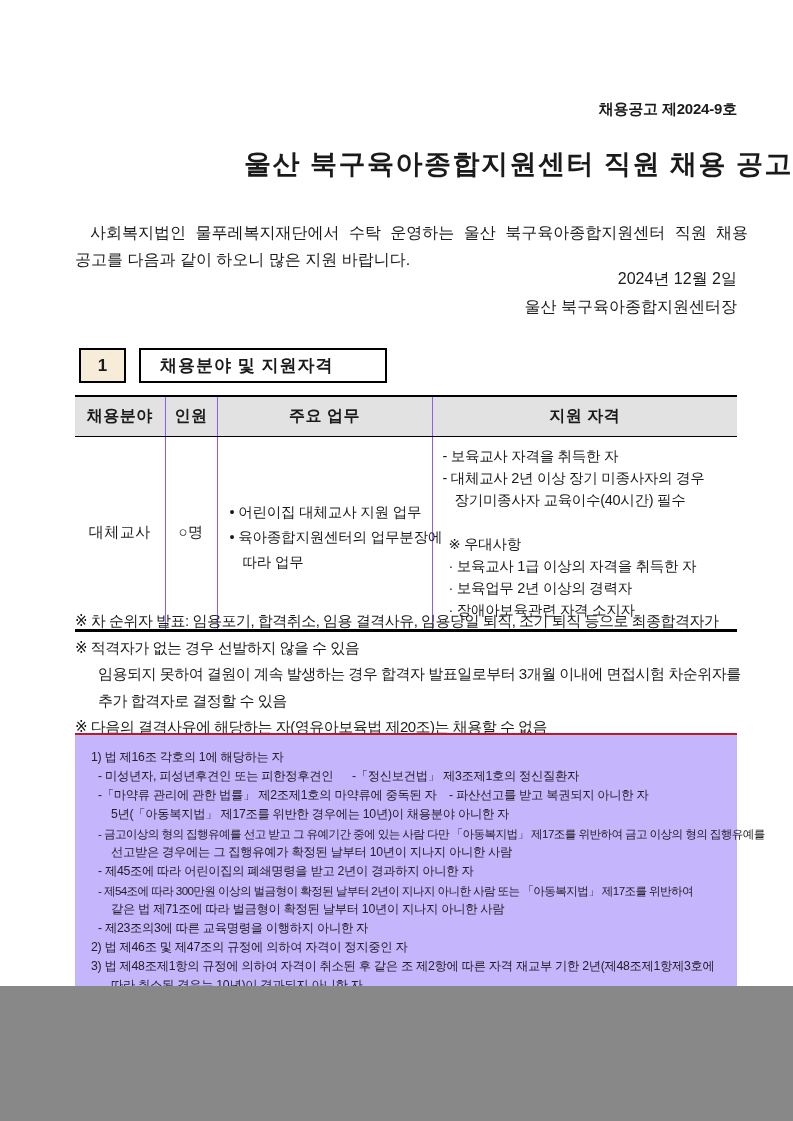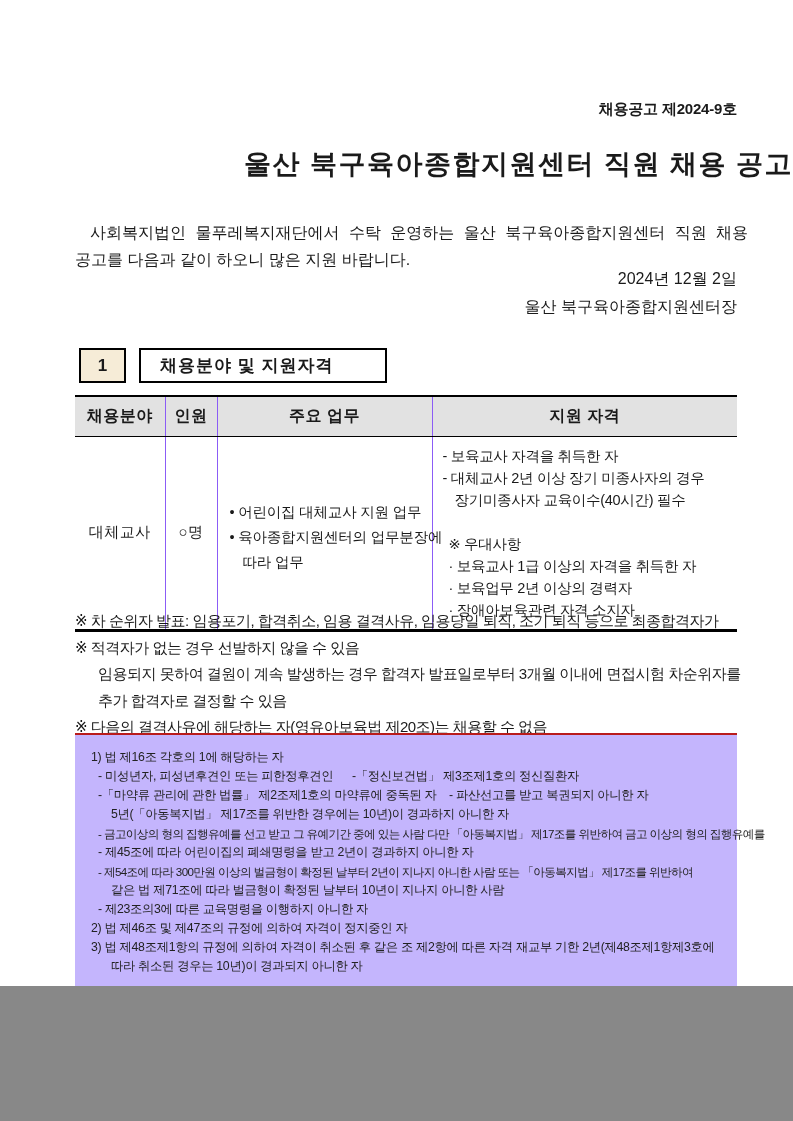--- a/index.html
+++ b/index.html
@@ -134,22 +134,23 @@
     <div class="note-line">※ 적격자가 없는 경우 선발하지 않을 수 있음</div>
     <div class="note-line cont">임용되지 못하여 결원이 계속 발생하는 경우 합격자 발표일로부터 3개월 이내에 면접시험 차순위자를</div>
     <div class="note-line cont">추가 합격자로 결정할 수 있음</div>
     <div class="note-line">※ 다음의 결격사유에 해당하는 자(영유아보육법 제20조)는 채용할 수 없음</div>
   </div>
 
   <div class="legal-box">
     <div class="legal-line">1) 법 제16조 각호의 1에 해당하는 자</div>
     <div class="legal-line i1">- 미성년자, 피성년후견인 또는 피한정후견인      -「정신보건법」 제3조제1호의 정신질환자</div>
     <div class="legal-line i1">-「마약류 관리에 관한 법률」 제2조제1호의 마약류에 중독된 자    - 파산선고를 받고 복권되지 아니한 자</div>
-    <div class="legal-line i2">5년(「아동복지법」 제17조를 위반한 경우에는 10년)이 경과하지 아니한 자</div>
+    <div class="legal-line i2">5년(「아동복지법」 제17조를 위반한 경우에는 10년)이 채용분야 아니한 자</div>
     <div class="legal-line i1 tight">- 금고이상의 형의 집행유예를 선고 받고 그 유예기간 중에 있는 사람 다만 「아동복지법」 제17조를 위반하여 금고 이상의 형의 집행유예를</div>
+    <div class="legal-line i2">선고받은 경우에는 그 집행유예가 확정된 날부터 10년이 지나지 아니한 사람</div>
     <div class="legal-line i1">- 제45조에 따라 어린이집의 폐쇄명령을 받고 2년이 경과하지 아니한 자</div>
     <div class="legal-line i1 tight">- 제54조에 따라 300만원 이상의 벌금형이 확정된 날부터 2년이 지나지 아니한 사람 또는 「아동복지법」 제17조를 위반하여</div>
     <div class="legal-line i2">같은 법 제71조에 따라 벌금형이 확정된 날부터 10년이 지나지 아니한 사람</div>
     <div class="legal-line i1">- 제23조의3에 따른 교육명령을 이행하지 아니한 자</div>
     <div class="legal-line">2) 법 제46조 및 제47조의 규정에 의하여 자격이 정지중인 자</div>
     <div class="legal-line">3) 법 제48조제1항의 규정에 의하여 자격이 취소된 후 같은 조 제2항에 따른 자격 재교부 기한 2년(제48조제1항제3호에</div>
     <div class="legal-line i2">따라 취소된 경우는 10년)이 경과되지 아니한 자</div>
   </div>
 
 </div>

